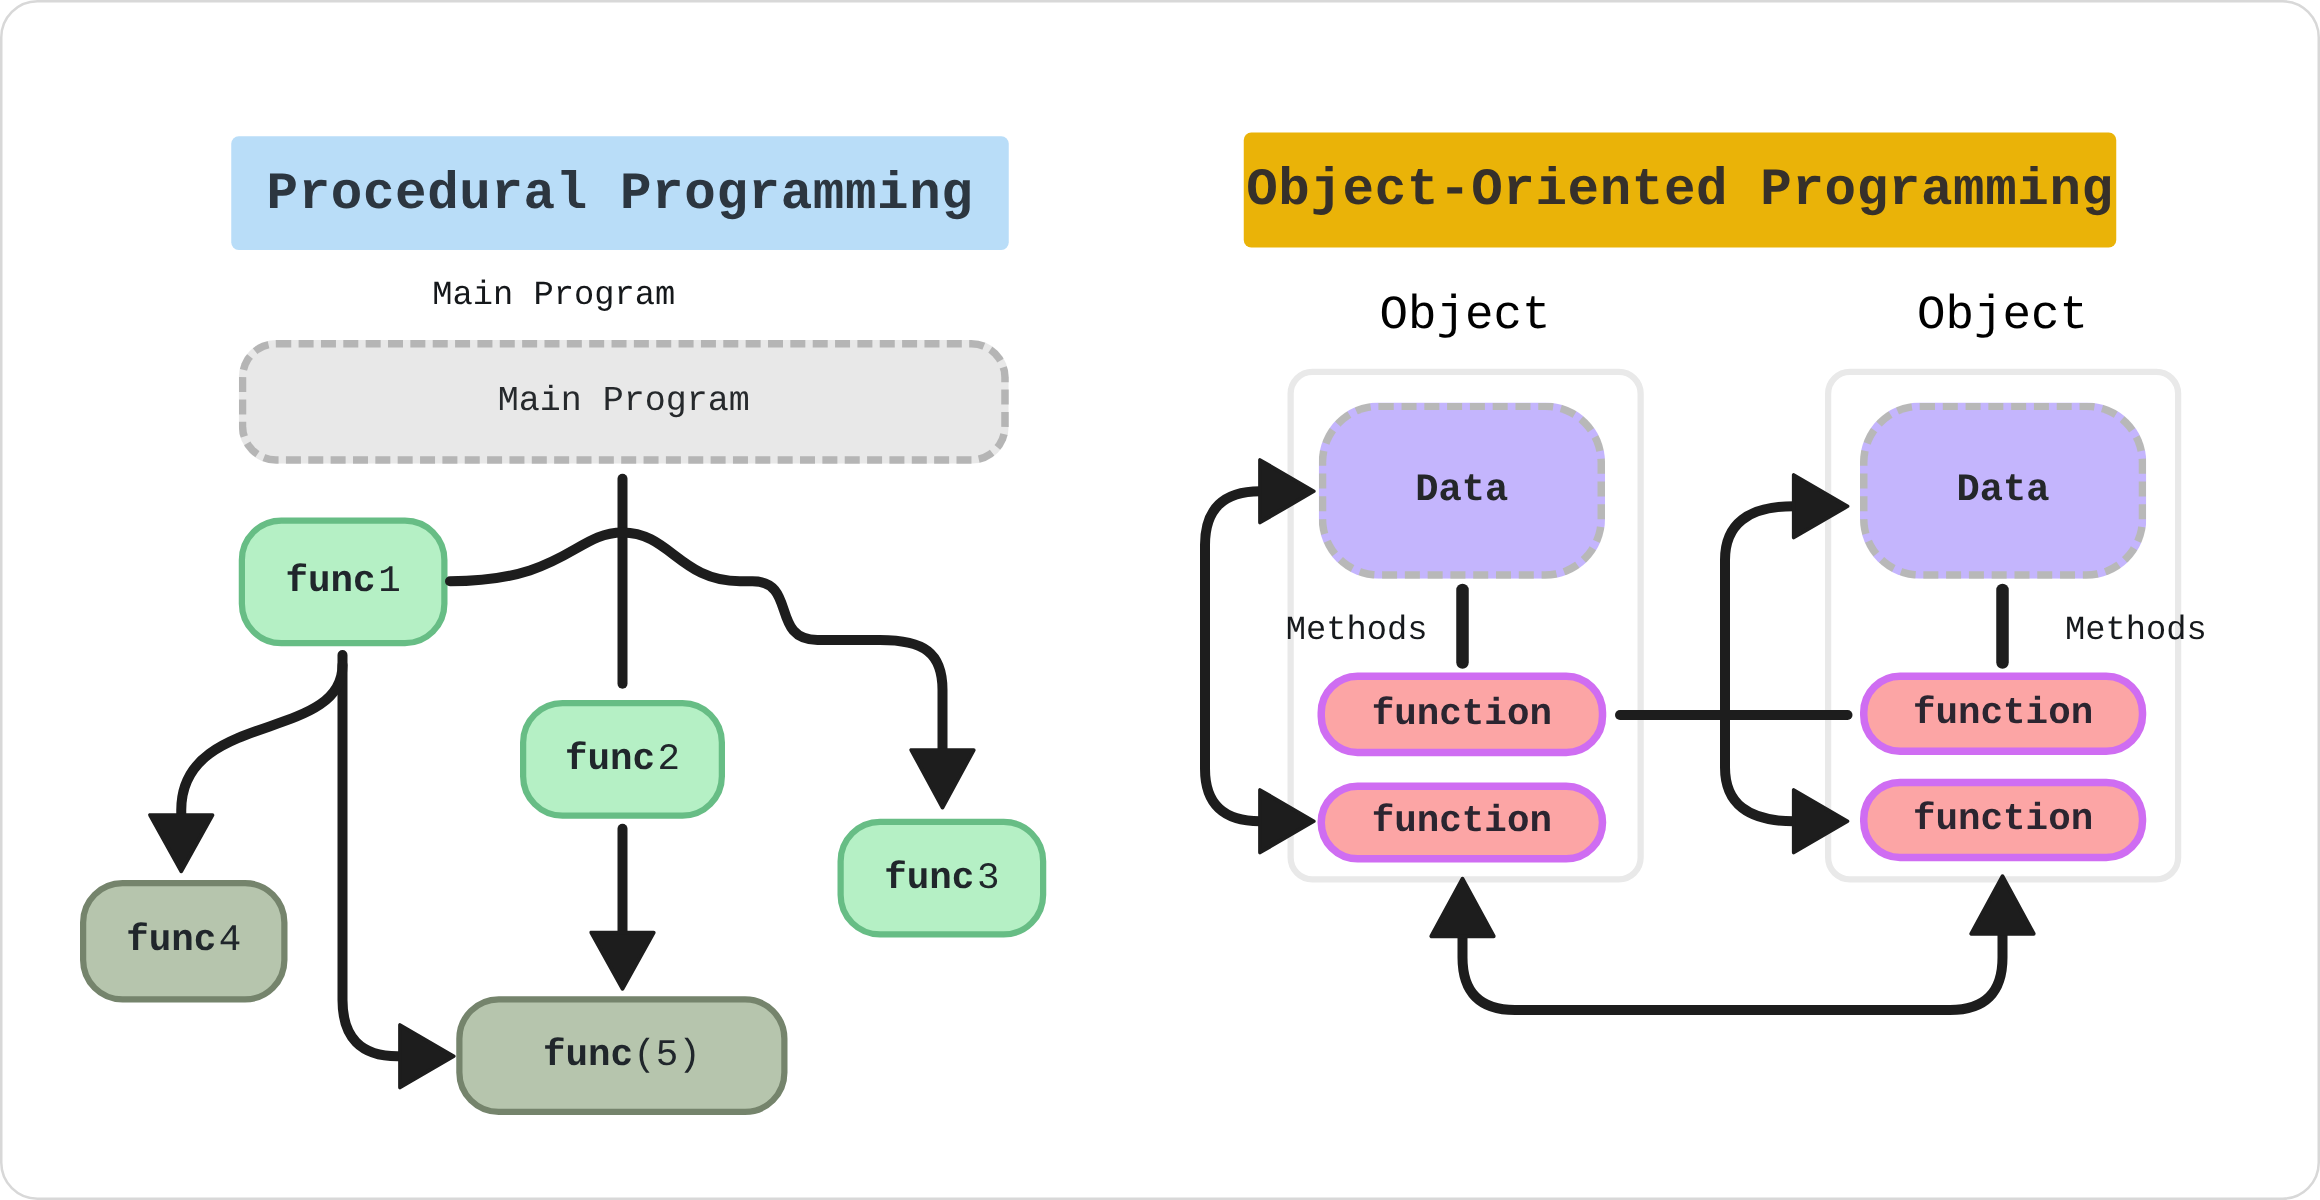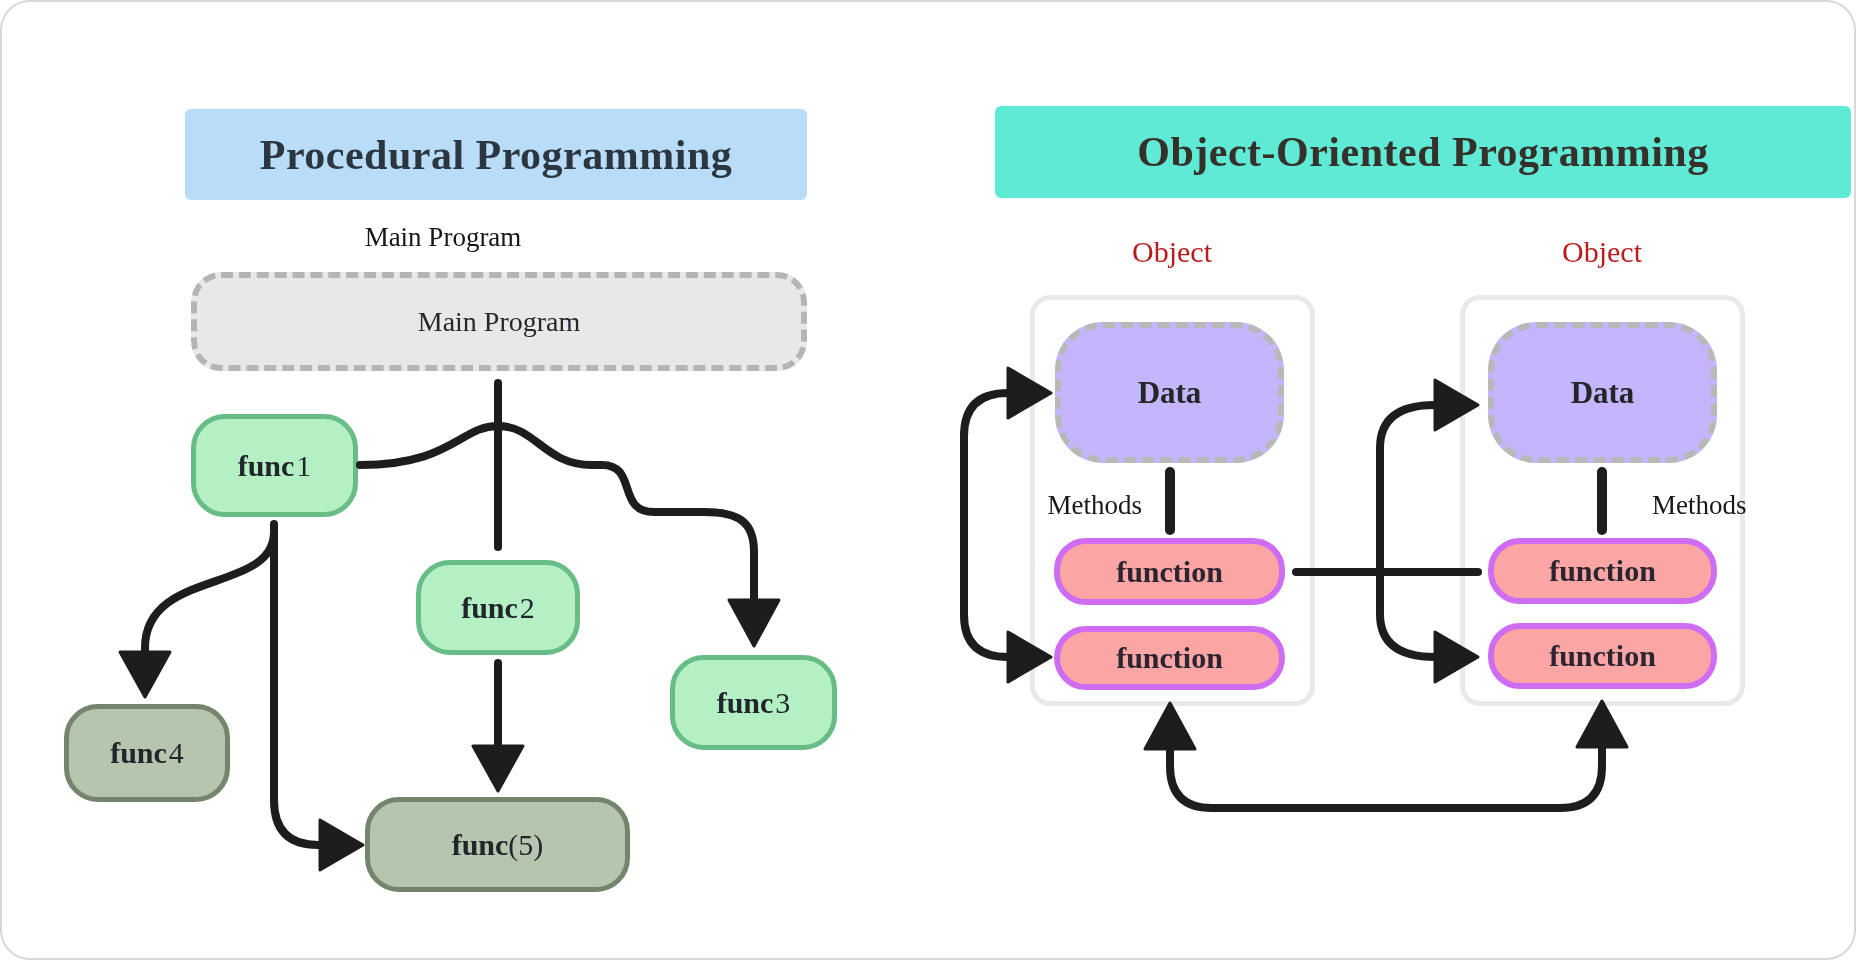--- a/index.html
+++ b/index.html
@@ -4,30 +4,30 @@
 <style>
   html,body{margin:0;padding:0;background:#ffffff;}
   .page{
     position:relative;
     width:1856px;height:960px;
     background:#ffffff;
     border:2px solid #d8d8d8;
     border-radius:30px;
     box-sizing:border-box;
     overflow:hidden;
-    font-family:Liberation Serif, serif;
+    font-family:Liberation Mono, monospace;
     color:#1f2328;
   }
   .abs{position:absolute;box-sizing:border-box;}
   .center{display:flex;align-items:center;justify-content:center;}
 
   
   .hdr{font-weight:700;font-size:42px;letter-spacing:0.5px;border-radius:6px;}
   .hdr-blue{left:183px;top:107px;width:622px;height:91px;background:#b9ddf8;color:#2c3640;}
-  .hdr-yellow{left:993px;top:104px;width:856px;height:92px;background:#5eead4;color:#36302a;}
+  .hdr-yellow{left:993px;top:104px;width:698px;height:92px;background:#eab308;color:#36302a;}
 
   
   .caption{font-size:27px;color:#15181b;}
   .mp-caption{left:321px;top:218px;width:240px;height:34px;}
   .mp-box{
     left:189px;top:270px;width:616px;height:99px;
     background:#e8e8e8;border:6px dashed #b5b5b5;border-radius:30px;
     font-size:28px;color:#26292c;
   }
   .node{border-radius:34px;font-size:30px;color:#20262b;}
@@ -35,21 +35,21 @@
   .node span.rest{font-weight:400;margin-left:2px;}
   .green{background:#b5f0c5;border:5px solid #67bd85;}
   .muted{background:#b6c5ad;border:5px solid #75846c;}
   .n-func1{left:189px;top:412px;width:167px;height:103px;}
   .n-func2{left:414px;top:558px;width:164px;height:95px;}
   .n-func3{left:668px;top:653px;width:167px;height:95px;}
   .n-func4{left:62px;top:702px;width:166px;height:98px;}
   .n-print{left:363px;top:795px;width:265px;height:95px;}
 
   
-  .obj-label{font-size:30px;color:#b91c1c;height:34px;}
+  .obj-label{font-size:38px;color:#000000;height:34px;}
   .obj-label-1{left:1090px;top:233px;width:160px;}
   .obj-label-2{left:1520px;top:233px;width:160px;}
   .obj-container{
     background:#ffffff;border:5px solid #e9e9e9;border-radius:20px;
   }
   .obj-c1{left:1028px;top:293px;width:285px;height:411px;}
   .obj-c2{left:1458px;top:293px;width:285px;height:411px;}
   .data-box{
     background:#c4b5fd;border:6px dashed #b8b8b8;border-radius:48px;
     font-weight:700;font-size:31px;color:#24272a;

